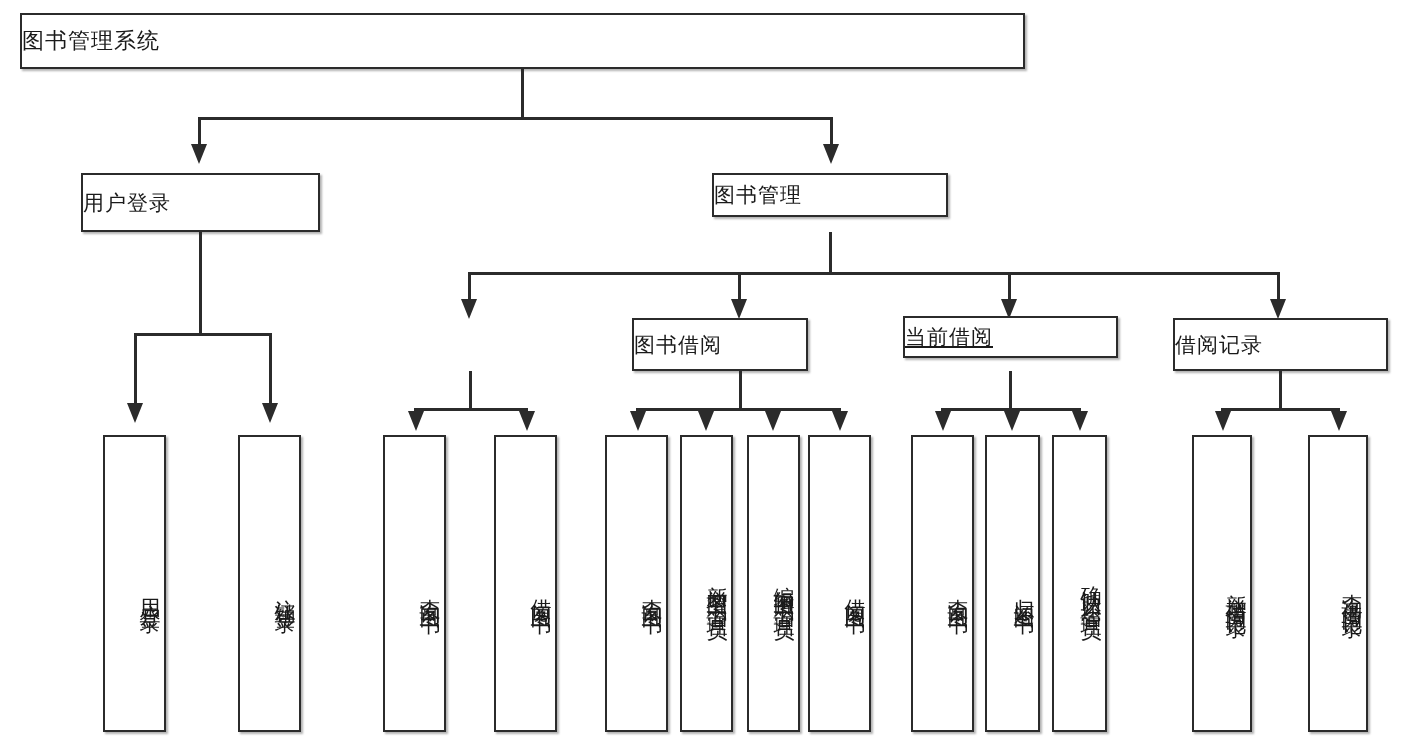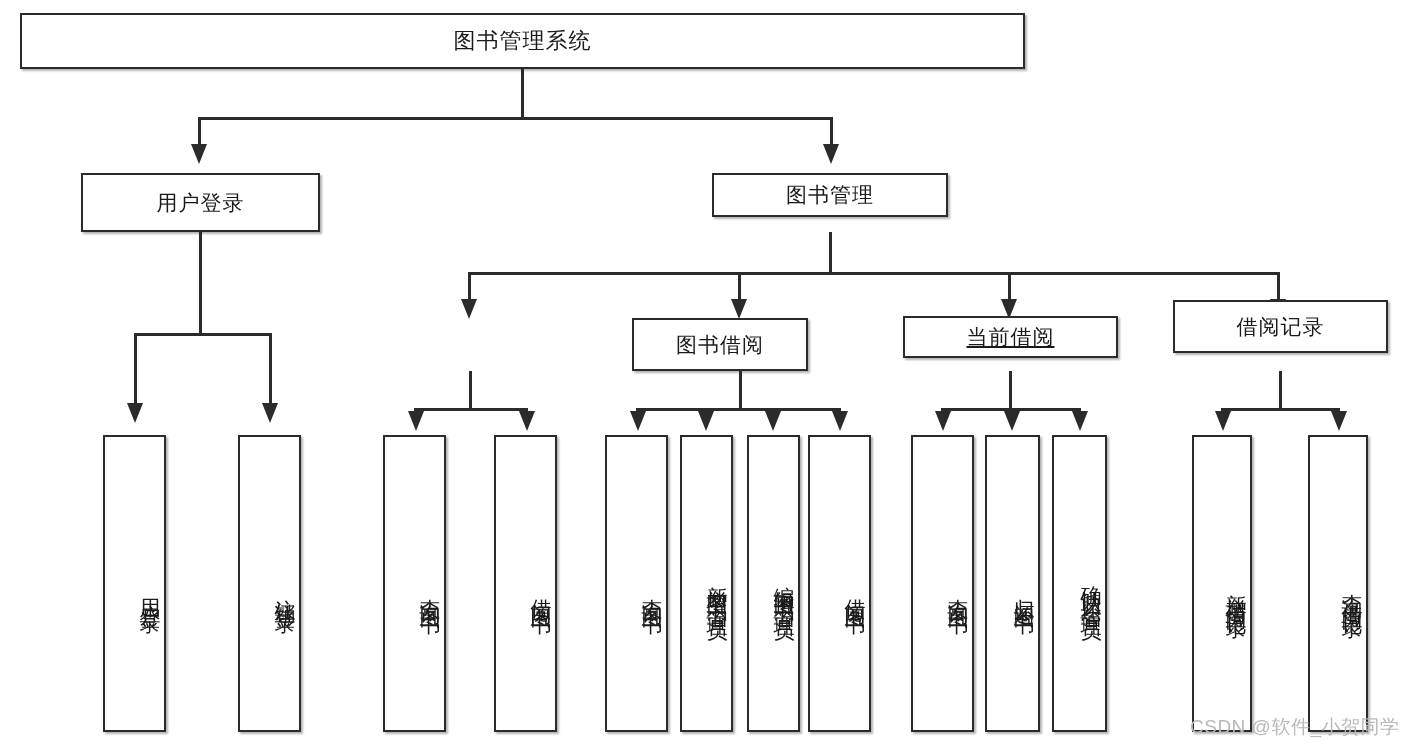--- a/index.html
+++ b/index.html
@@ -16,21 +16,21 @@
     overflow: hidden;
   }
   .node {
     position: absolute;
     box-sizing: border-box;
     background: #ffffff;
     border: 2px solid #2b2b2b;
     box-shadow: 2px 2px 2px rgba(0,0,0,0.30);
     display: flex;
     align-items: center;
-    justify-content: center;
+    justify-content: flex-start;
     color: #1a1a1a;
   }
   .node.horiz {
     font-size: 21px;
     line-height: 1.1;
     letter-spacing: 1px;
   }
   .node.root {
     font-size: 22px;
   }
@@ -113,21 +113,21 @@
   <div class="arrow" style="left:1001px; top:299px;"></div>
   <div class="edge v" style="left:1277px; top:272px; width:3px; height:30px;"></div>
   <div class="arrow" style="left:1270px; top:299px;"></div>
 
   <div class="node horiz" style="left:632px; top:318px; width:176px; height:53px;">
     <span>图书借阅</span>
   </div>
   <div class="node horiz" style="left:903px; top:316px; width:215px; height:42px;text-decoration:underline;">
     <span>当前借阅</span>
   </div>
-  <div class="node horiz" style="left:1173px; top:300px; width:215px; height:53px;">
+  <div class="node horiz" style="left:1173px; top:318px; width:215px; height:53px;">
     <span>借阅记录</span>
   </div>
 
   <div class="edge v" style="left:469px; top:371px; width:3px; height:40px;"></div>
   <div class="edge h" style="left:414px; top:408px; width:114px; height:3px;"></div>
   <div class="edge v" style="left:414px; top:408px; width:3px; height:13px;"></div>
   <div class="arrow" style="left:408px; top:411px;"></div>
   <div class="edge v" style="left:525px; top:408px; width:3px; height:13px;"></div>
   <div class="arrow" style="left:519px; top:411px;"></div>
 
@@ -195,15 +195,14 @@
     <span class="vtext">确认归还（管理员）</span>
   </div>
 
   <div class="node vert" style="left:1192px; top:435px; width:60px; height:297px;">
     <span class="vtext">新增借阅记录</span>
   </div>
   <div class="node vert" style="left:1308px; top:435px; width:60px; height:297px;">
     <span class="vtext">查询借阅记录</span>
   </div>
 
-  <div class="watermark" style="left:1190px; top:714px;">CSDN @软件_小贺同学</div>
 
 </div>
 
 </body></html>

